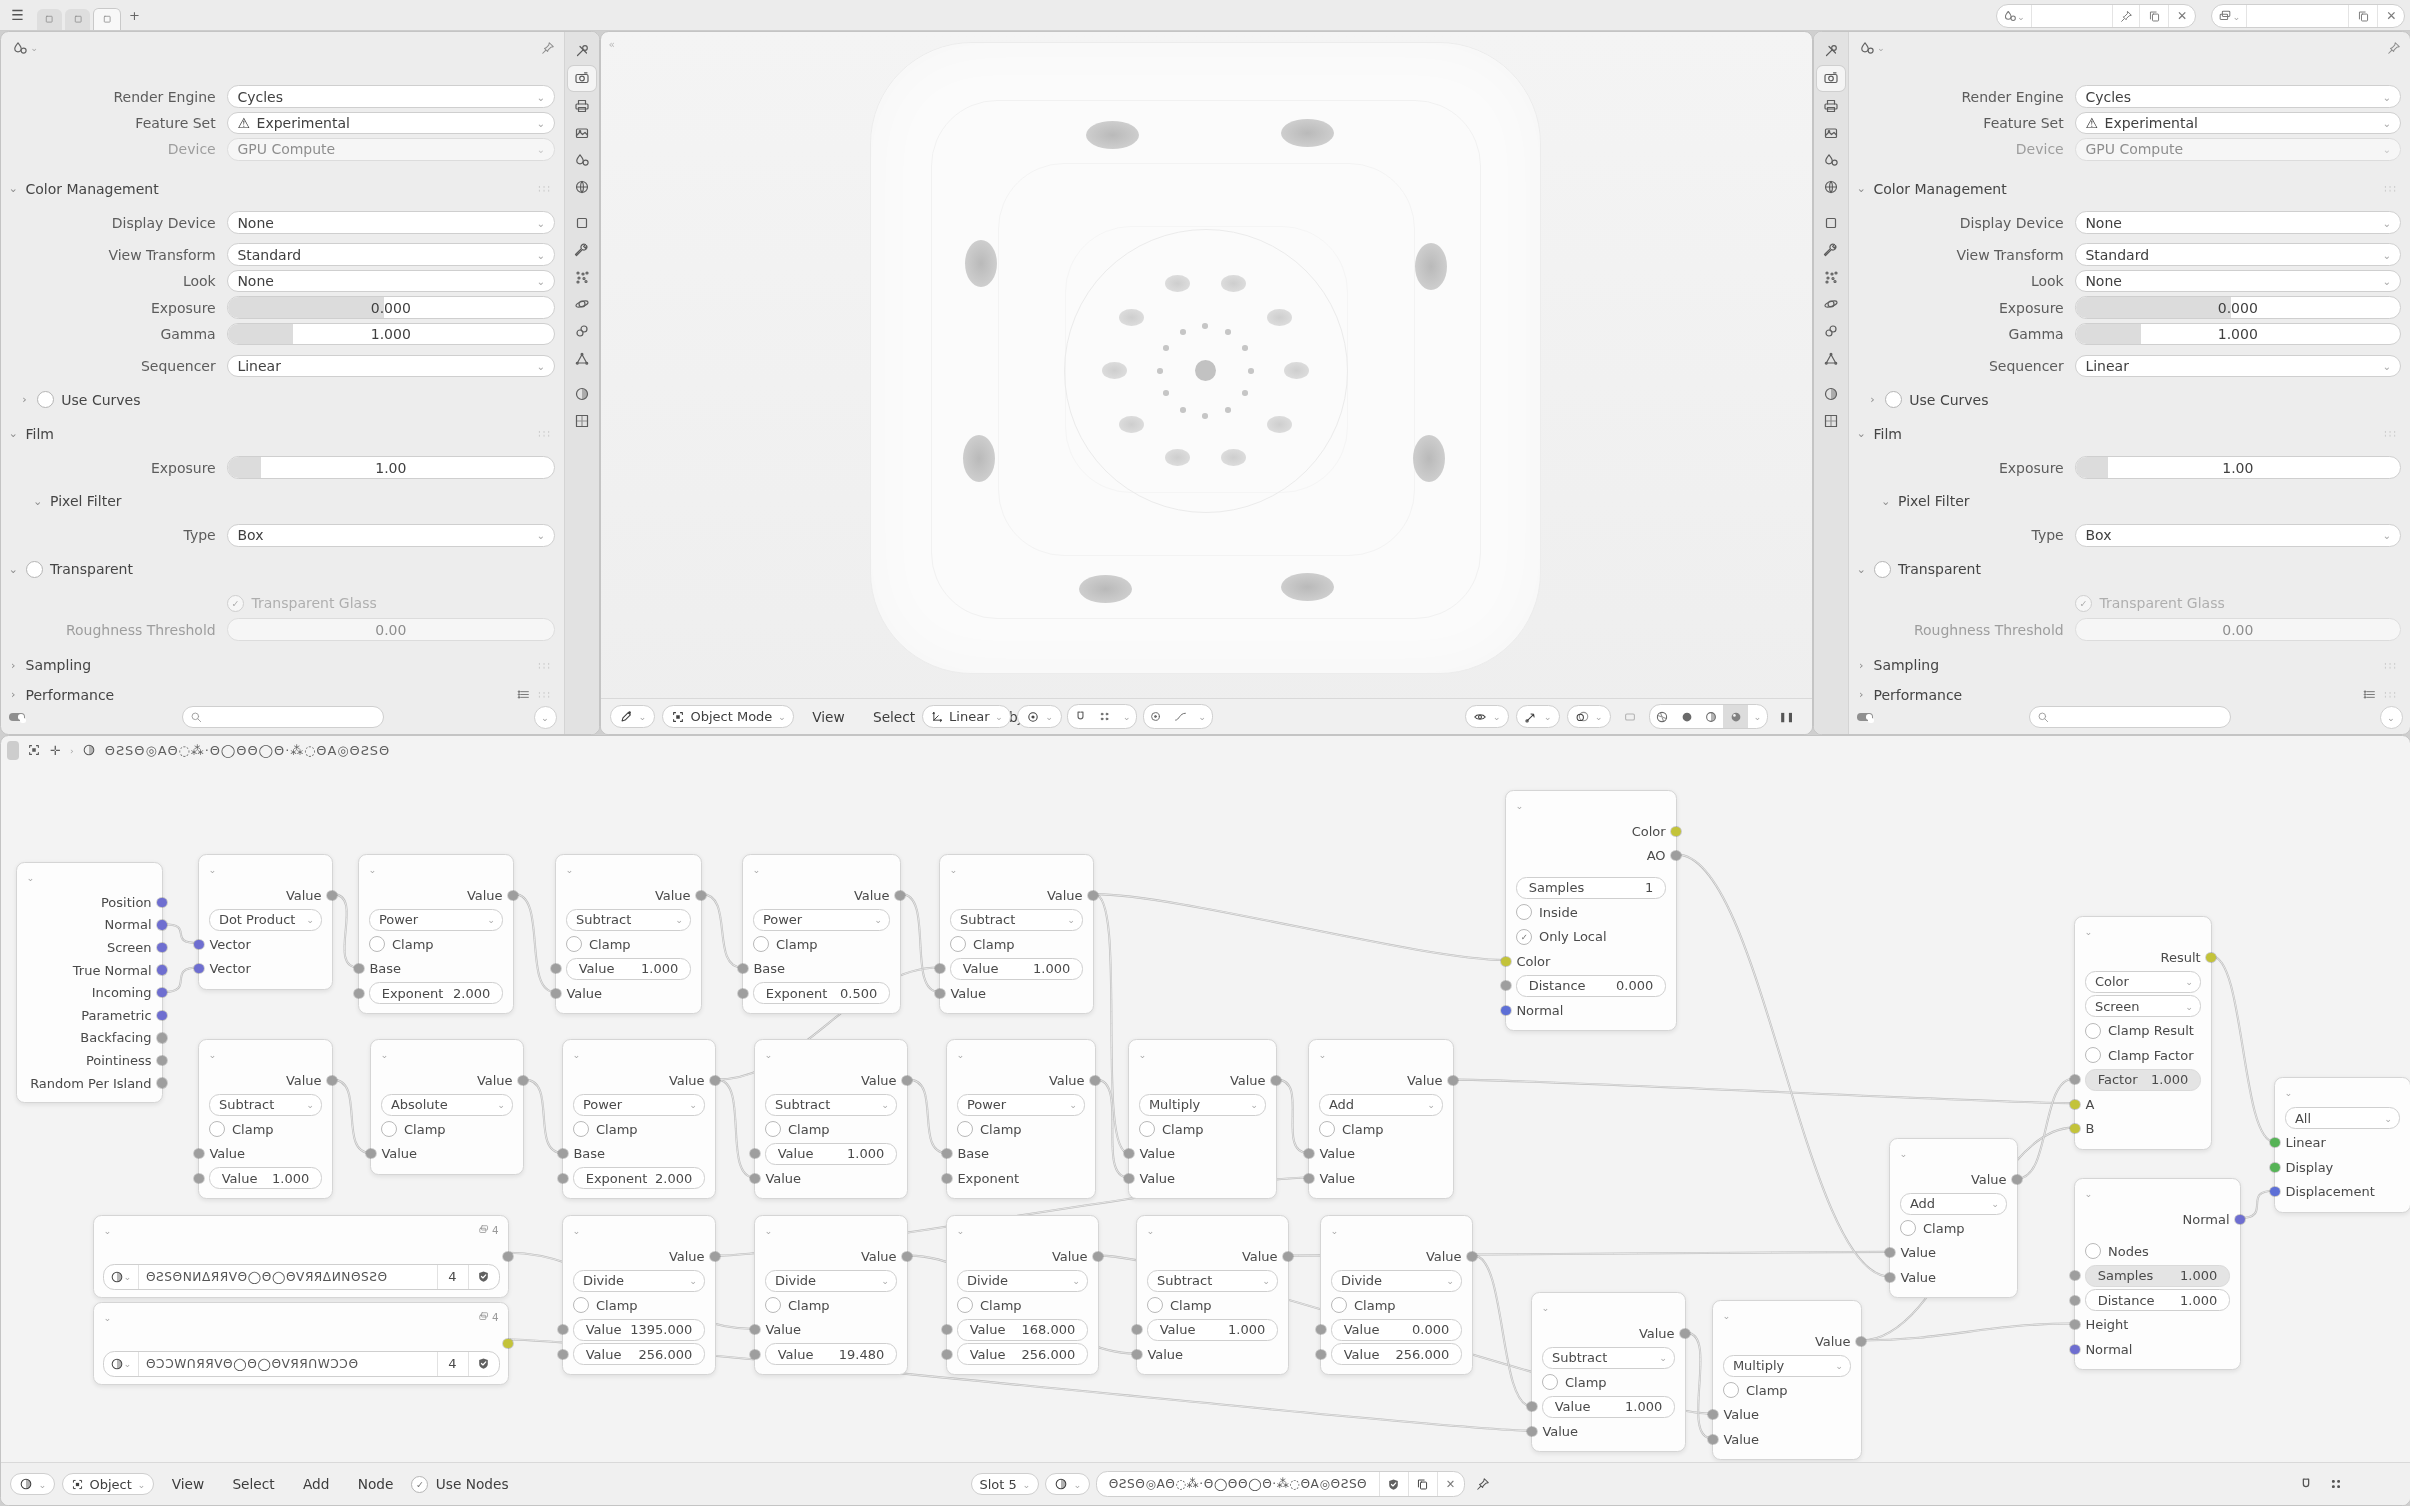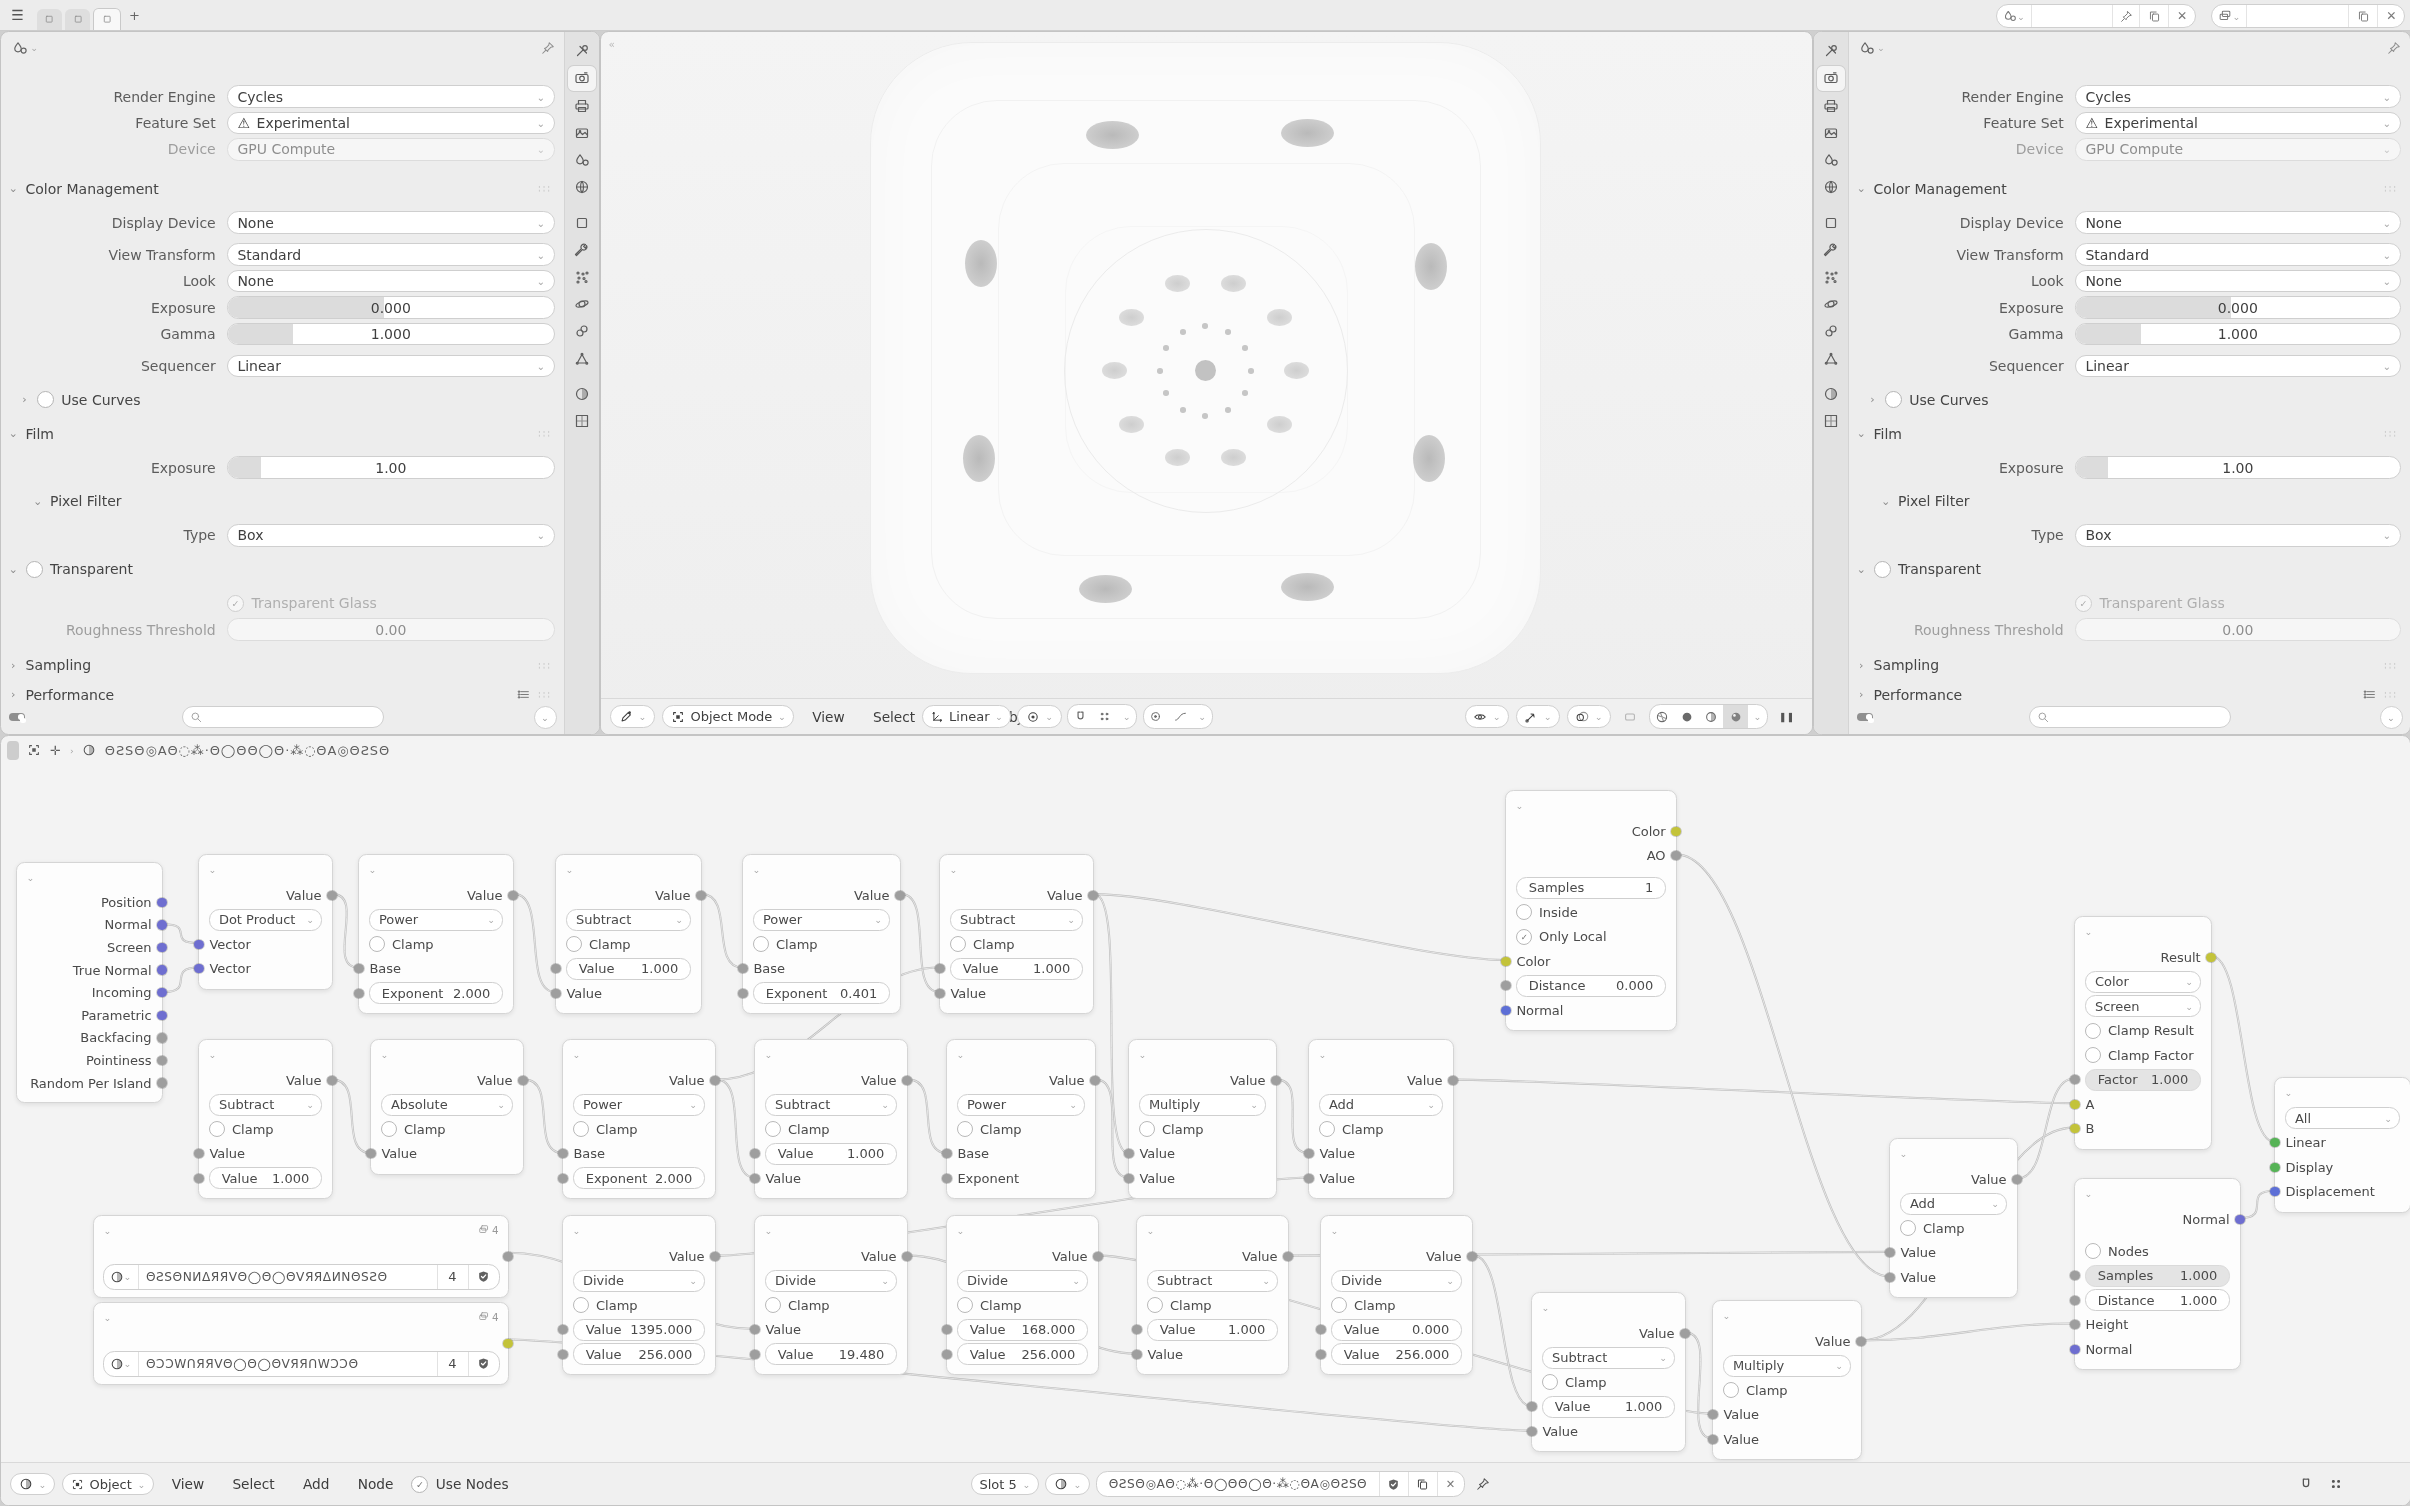--- a/index.html
+++ b/index.html
@@ -1109,21 +1109,21 @@
             <span>Clamp</span>
           </div>
           <div class="nrow">
             <span class="sock sin" style="background: rgb(158, 158, 158);"></span>
             <span>Base</span>
           </div>
           <div class="nrow">
             <span class="sock sin" style="background: rgb(158, 158, 158);"></span>
             <div class="nfld">
               <span>Exponent</span>
-              <span>0.401</span>
+              <span>0.500</span>
             </div>
           </div>
         </div>
         <div class="node" style="left: 938px; top: 118px; width: 155px;">
           <div class="nhead">
             <span class="chevchar">⌄</span>
           </div>
           <div class="nrow outr">
             <span>Value</span>
             <span class="sock sout" style="background: rgb(158, 158, 158);"></span>

